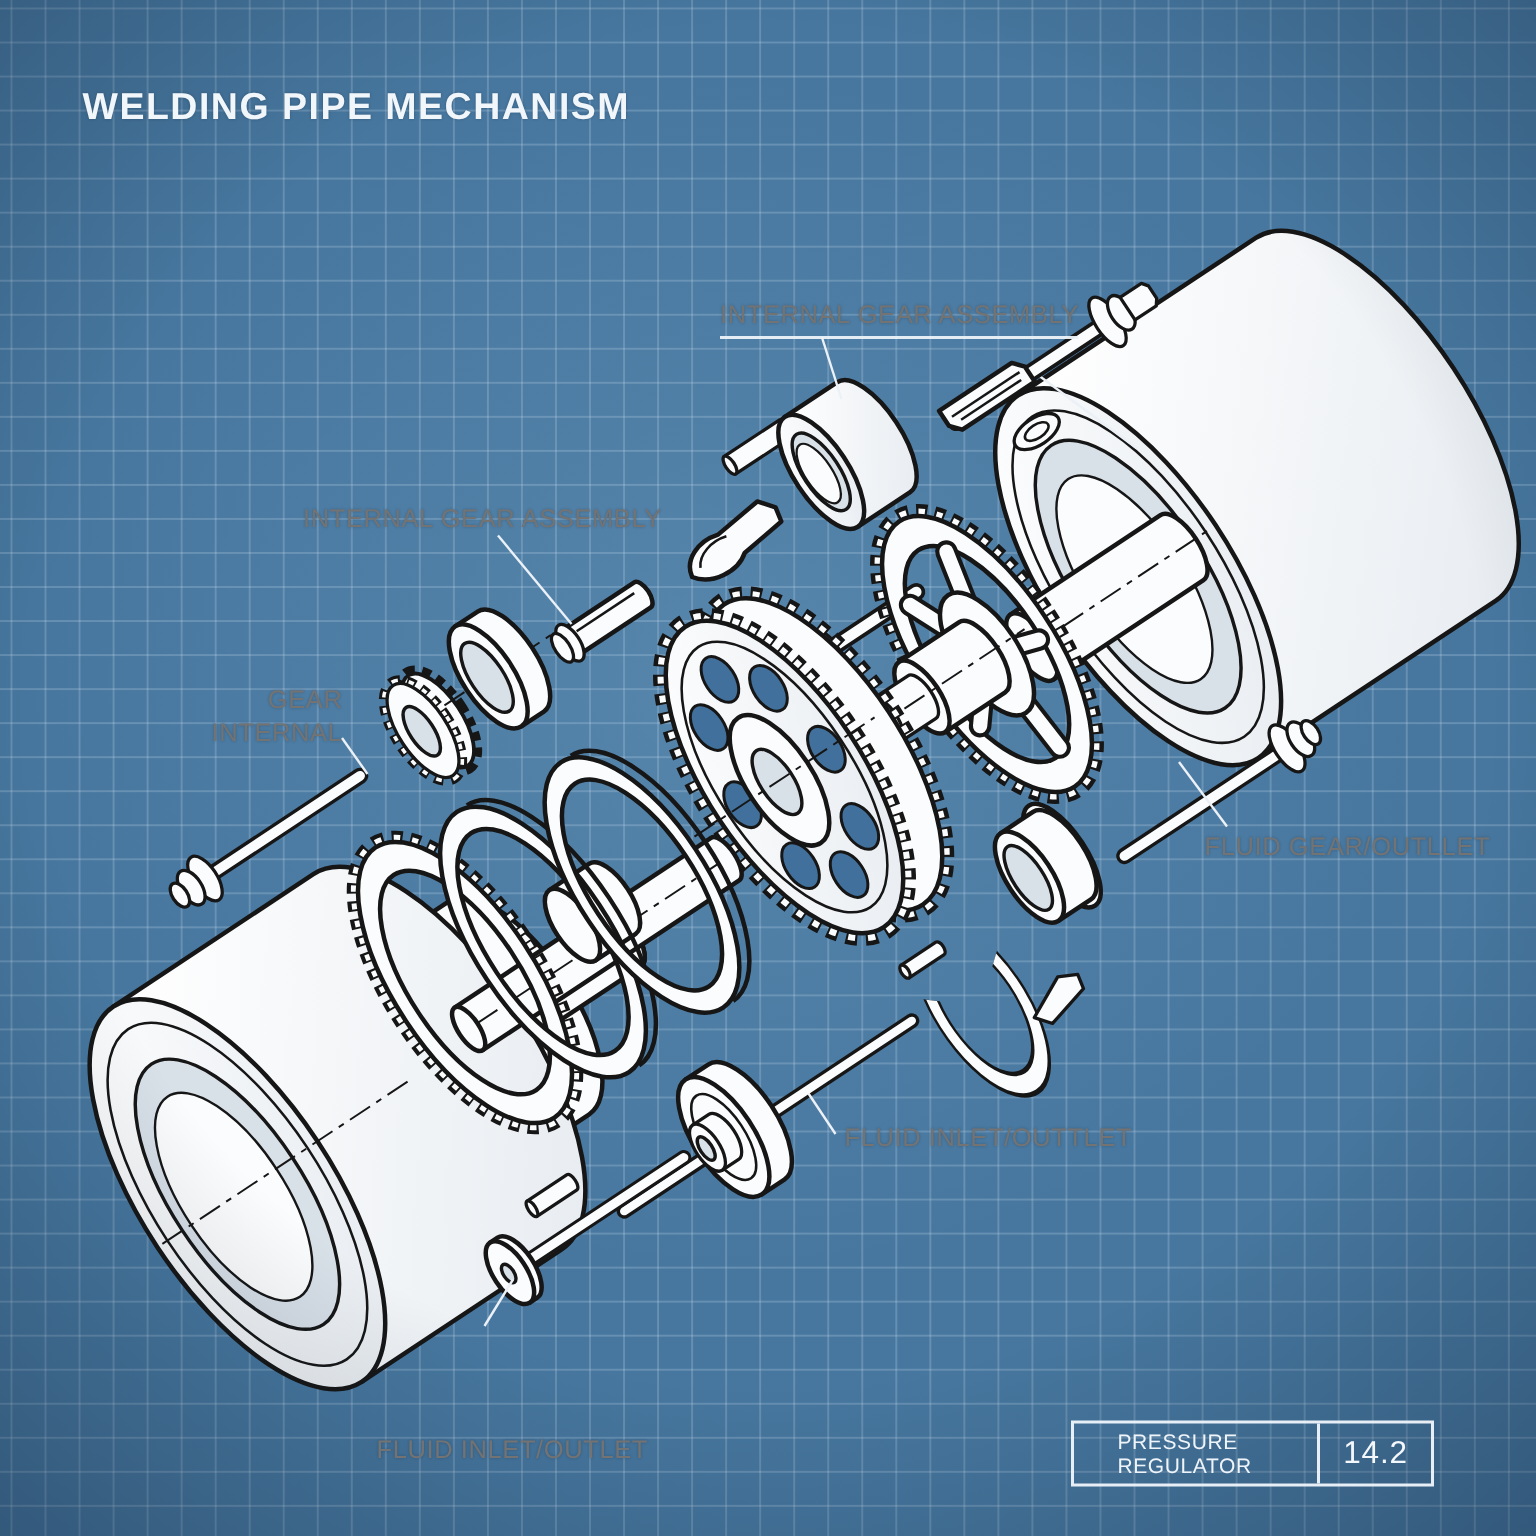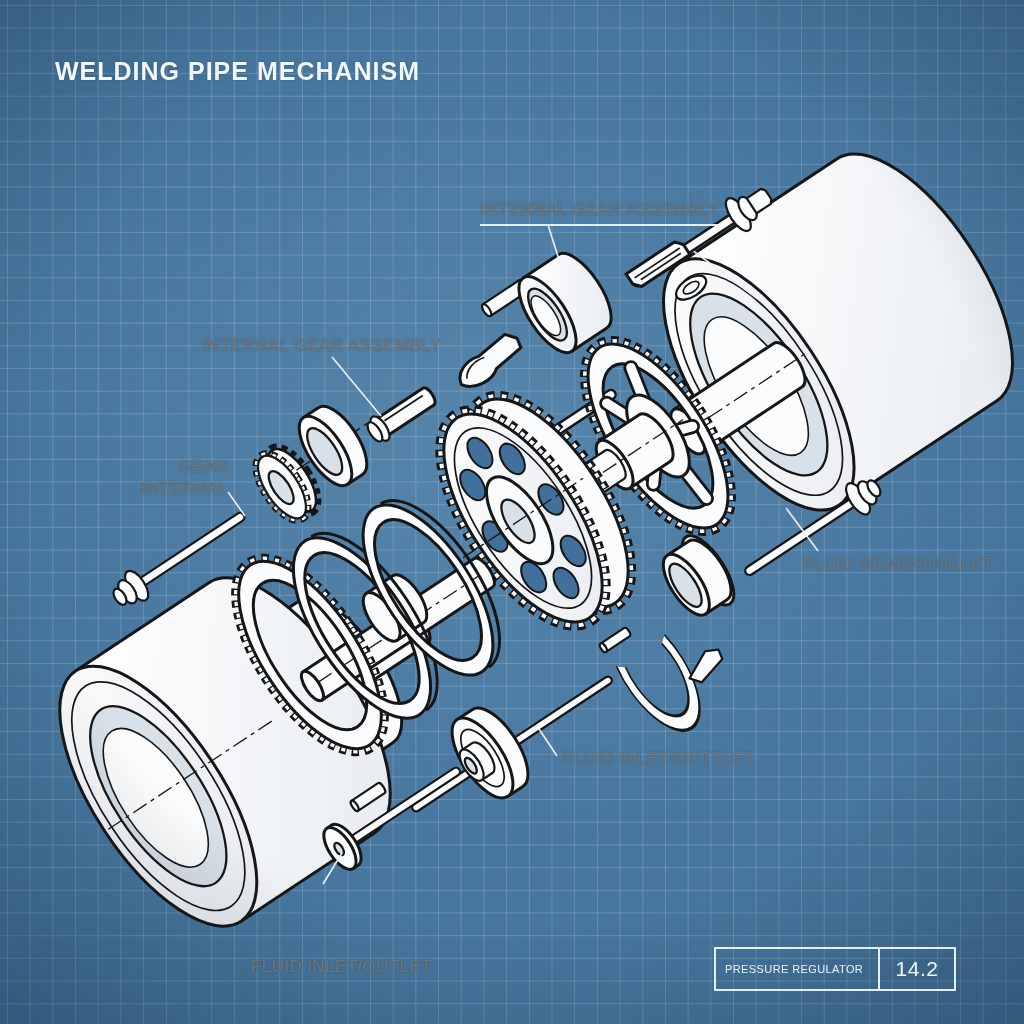--- a/index.html
+++ b/index.html
@@ -40,21 +40,21 @@
   .callout.underlined{border-bottom:2px solid rgba(236,243,249,0.95);padding-bottom:4px;}
   .callout .line{display:block;line-height:22px;}
 
   
   .title-block{
     position:absolute;left:714px;top:947px;width:238px;height:40px;
     border:2px solid rgba(240,246,252,0.95);display:flex;align-items:stretch;
   }
   .title-block .name{
     flex:1;display:flex;align-items:center;padding-left:9px;
-    color:#eef4fa;font-size:11px;letter-spacing:0.4px;
+    color:#eef4fa;font-size:14px;letter-spacing:0.4px;margin-left:20px;
   }
   .title-block .num{
     width:74px;border-left:2px solid rgba(240,246,252,0.95);
     display:flex;align-items:center;justify-content:center;
     color:#f4f8fc;font-size:21px;letter-spacing:0.5px;
   }
 
   svg#diagram{position:absolute;left:0;top:0;}
 </style>
 </head>

